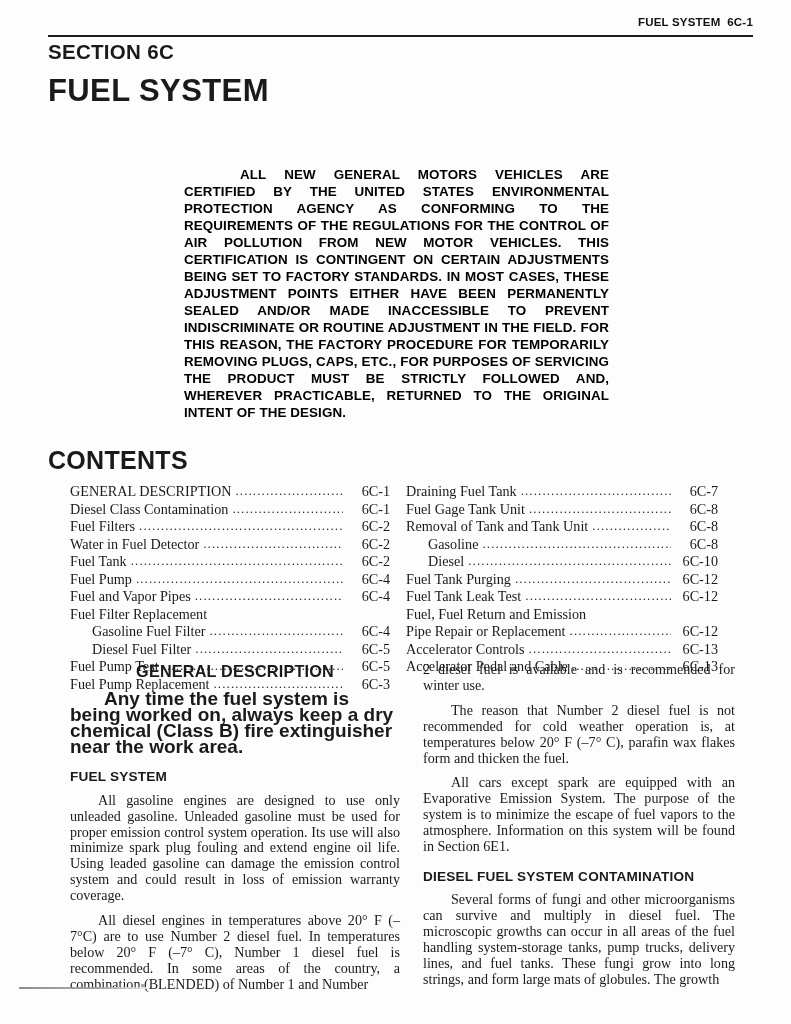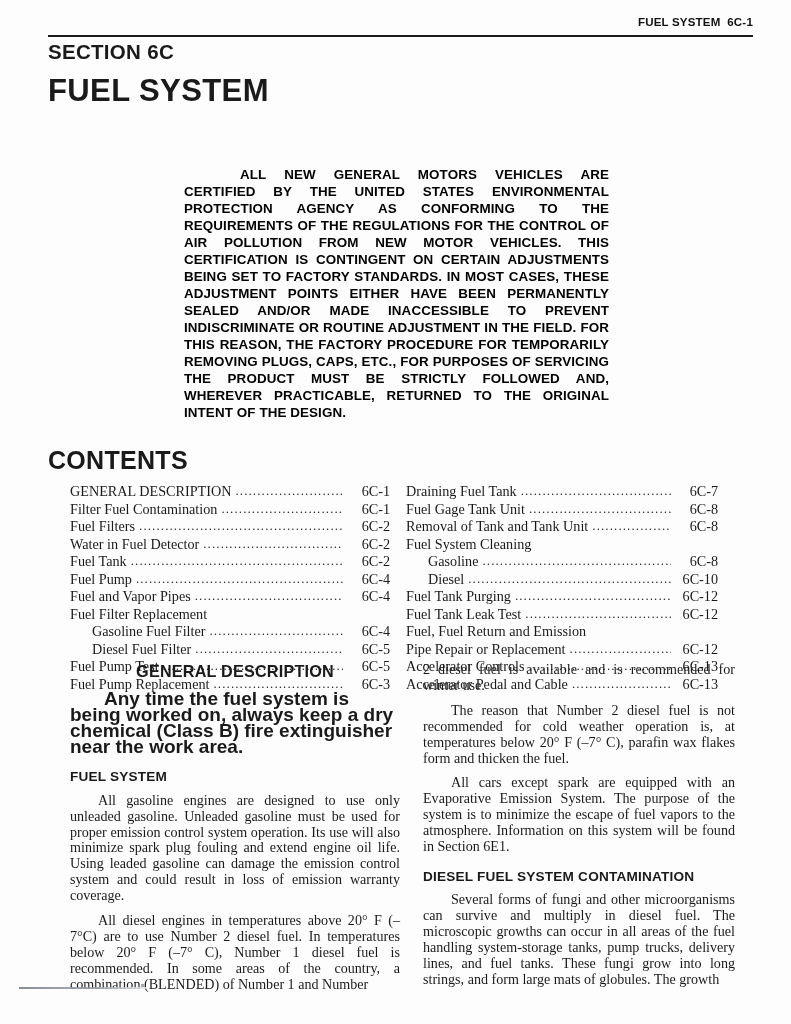--- a/index.html
+++ b/index.html
@@ -221,21 +221,21 @@
 
   <div class="contents-title">CONTENTS</div>
 
   <div class="toc toc-left" id="toc-left">
       <div class="toc-row">
         <span class="lbl">GENERAL DESCRIPTION</span>
         <span class="dots">..............................................................................</span>
         <span class="pg">6C-1</span>
       </div>
       <div class="toc-row">
-        <span class="lbl">Filter Fuel Contamination</span>
+        <span class="lbl">Diesel Class Contamination</span>
         <span class="dots">..............................................................................</span>
         <span class="pg">6C-1</span>
       </div>
       <div class="toc-row">
         <span class="lbl">Fuel Filters</span>
         <span class="dots">..............................................................................</span>
         <span class="pg">6C-2</span>
       </div>
       <div class="toc-row">
         <span class="lbl">Water in Fuel Detector</span>
@@ -291,25 +291,20 @@
       </div>
       <div class="toc-row">
         <span class="lbl">Fuel Gage Tank Unit</span>
         <span class="dots">..............................................................................</span>
         <span class="pg">6C-8</span>
       </div>
       <div class="toc-row">
         <span class="lbl">Removal of Tank and Tank Unit</span>
         <span class="dots">..............................................................................</span>
         <span class="pg">6C-8</span>
-      </div>
-      <div class="toc-row nodots">
-        <span class="lbl">Fuel System Cleaning</span>
-        <span class="dots">..............................................................................</span>
-        <span class="pg"></span>
       </div>
       <div class="toc-row indent">
         <span class="lbl">Gasoline</span>
         <span class="dots">..............................................................................</span>
         <span class="pg">6C-8</span>
       </div>
       <div class="toc-row indent">
         <span class="lbl">Diesel</span>
         <span class="dots">..............................................................................</span>
         <span class="pg">6C-10</span>

